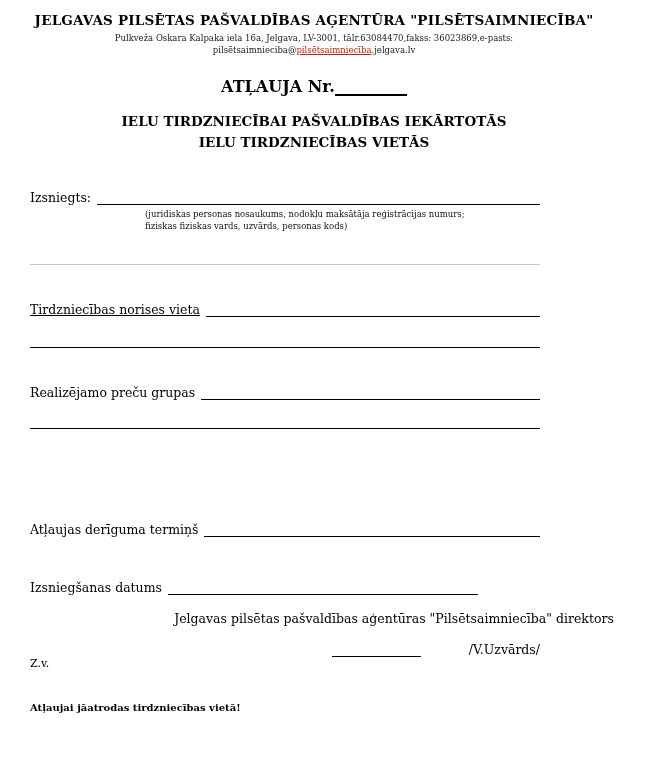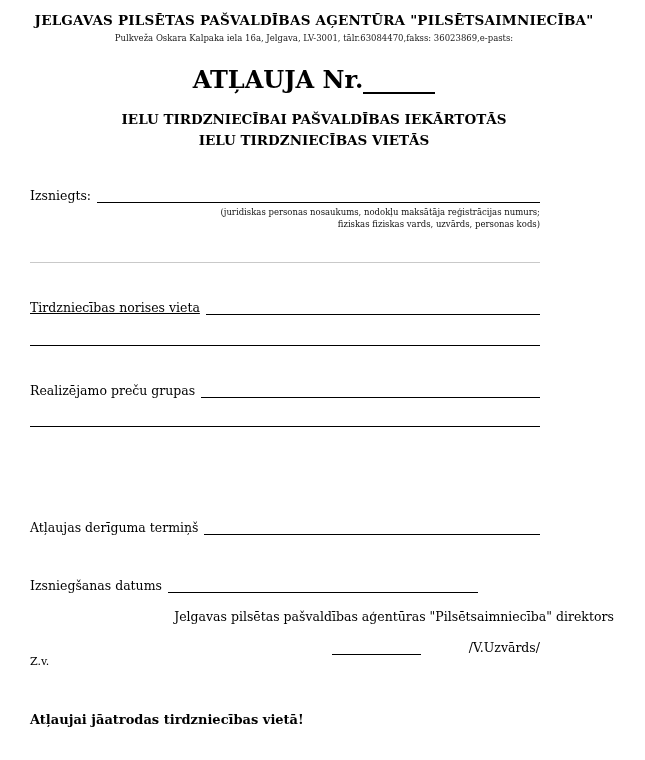--- a/index.html
+++ b/index.html
@@ -36,21 +36,21 @@
     margin-top: 2px;
     color: #1a1a1a;
   }
   .email-red {
     color: #cc2200;
     text-decoration: underline;
     cursor: pointer;
   }
   .doc-title {
     text-align: center;
-    font-size: 24px;
+    font-size: 16px;
     font-weight: bold;
     margin-top: 22px;
   }
   .doc-title .num-line {
     display: inline-block;
     width: 72px;
     border-bottom: 2px solid #000;
     height: 1.05em;
     vertical-align: bottom;
   }
@@ -85,21 +85,21 @@
     border-bottom: 1px solid #000;
     height: 0;
   }
   .light-line {
     border-bottom: 1px solid #c9c9c9;
     height: 0;
   }
   .hint {
     font-size: 8.5px;
     line-height: 1.45;
-    text-align: right;
+    text-align: left;
     padding-left: 115px;
     margin-top: 3px;
     color: #111;
   }
   .row-issued   { margin-top: 36px; }
   .sep-light    { margin-top: 32px; }
   .row-venue    { margin-top: 36px; text-decoration: underline; }
   .line-venue2  { margin-top: 30px; }
   .row-goods    { margin-top: 36px; }
   .line-goods2  { margin-top: 28px; }
@@ -125,34 +125,35 @@
   }
   .sig-name {
     margin-left: 48px;
   }
   .seal-label {
     font-size: 11px;
     margin-top: 0px;
     padding-left: 0;
   }
   .footer-note {
-    font-size: 13px;
-    font-weight: bold;
-    margin-top: 44px;
+    font-size: 10px;
+    font-weight: bold;
+    margin-top: 32px;
   }
 </style>
 </head>
 <body>
 
 <div class="page">
 
   <div class="org-name">JELGAVAS PILSĒTAS PAŠVALDĪBAS AĢENTŪRA "PILSĒTSAIMNIECĪBA"</div>
 
   <div class="address-line">Pulkveža Oskara Kalpaka iela 16a, Jelgava, LV-3001, tālr.63084470,fakss: 36023869,e-pasts:</div>
 
+  <div class="email-line"><span>pilsētsaimnieciba@</span><span class="email-red">pilsētsaimniecība</span><span>.jelgava.lv</span></div>
 
   <div class="doc-title">
     <span>ATĻAUJA Nr.</span><span class="num-line"></span>
   </div>
 
   <div class="subtitle">
     <div>IELU TIRDZNIECĪBAI PAŠVALDĪBAS IEKĀRTOTĀS</div>
     <div>IELU TIRDZNIECĪBAS VIETĀS</div>
   </div>
 

